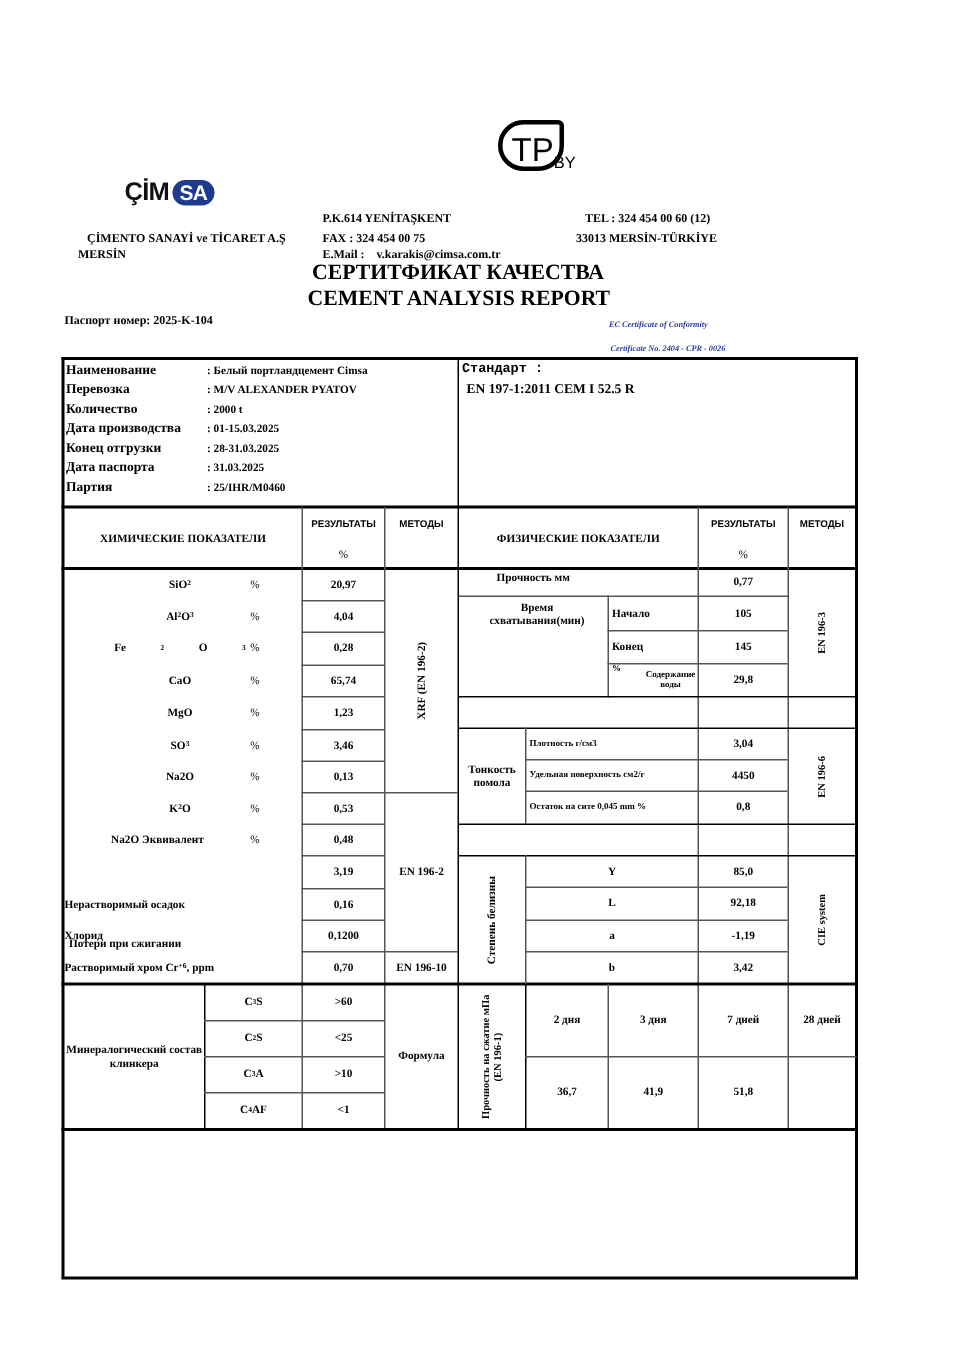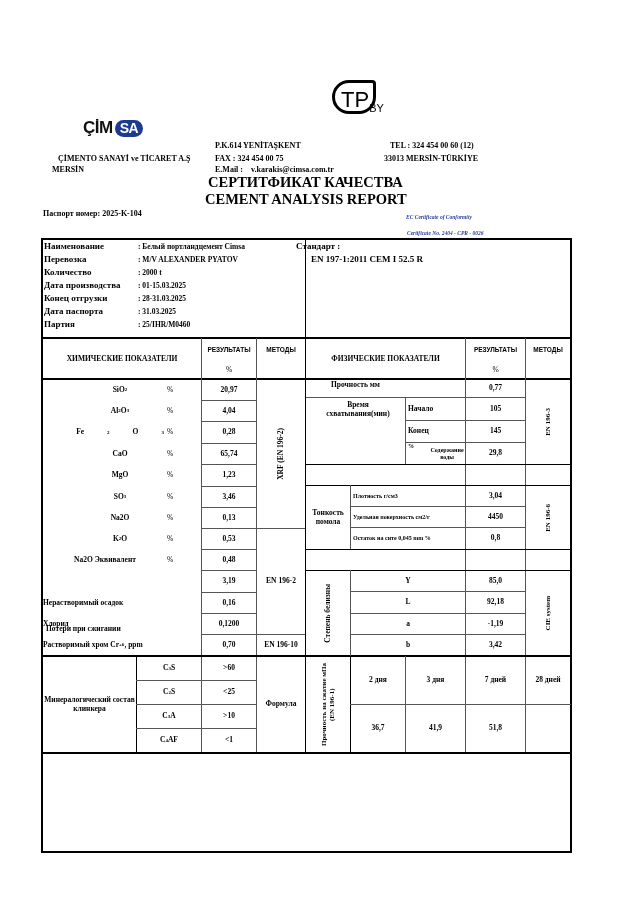--- a/index.html
+++ b/index.html
@@ -69,21 +69,21 @@
   <div class="info-val" style="left:138px;top:268px;">: 2000 t</div>
   <div class="info-row" style="left:44px;top:280px;">Дата производства</div>
   <div class="info-val" style="left:138px;top:281px;">: 01-15.03.2025</div>
   <div class="info-row" style="left:44px;top:293px;">Конец отгрузки</div>
   <div class="info-val" style="left:138px;top:294px;">: 28-31.03.2025</div>
   <div class="info-row" style="left:44px;top:306px;">Дата паспорта</div>
   <div class="info-val" style="left:138px;top:307px;">: 31.03.2025</div>
   <div class="info-row" style="left:44px;top:319px;">Партия</div>
   <div class="info-val" style="left:138px;top:320px;">: 25/IHR/M0460</div>
 </div>
-<div class="info-row" style="left:296px;top:241px;">Стандарт :</div>
+<div class="info-row" style="left:308px;top:241px;font-family:Liberation Mono, monospace;">Стандарт :</div>
 <div class="info-row" style="left:311px;top:254px;">EN 197-1:2011 CEM I 52.5 R</div>
 
 <div class="line" style="left:41px;top:378px;width:530px;height:2px;"></div>
 <div class="line thin" style="left:201px;top:338px;width:1px;height:414px;"></div>
 <div class="line thin" style="left:256px;top:338px;width:1px;height:414px;"></div>
 <div class="line" style="left:305px;top:338px;width:1px;height:414px;"></div>
 <div class="line thin" style="left:465px;top:338px;width:1px;height:414px;"></div>
 <div class="line thin" style="left:525px;top:338px;width:1px;height:414px;"></div>
 
 <div class="cell" style="left:43px;top:340px;width:158px;height:38px;font-size:7.5px;">ХИМИЧЕСКИЕ ПОКАЗАТЕЛИ</div>

